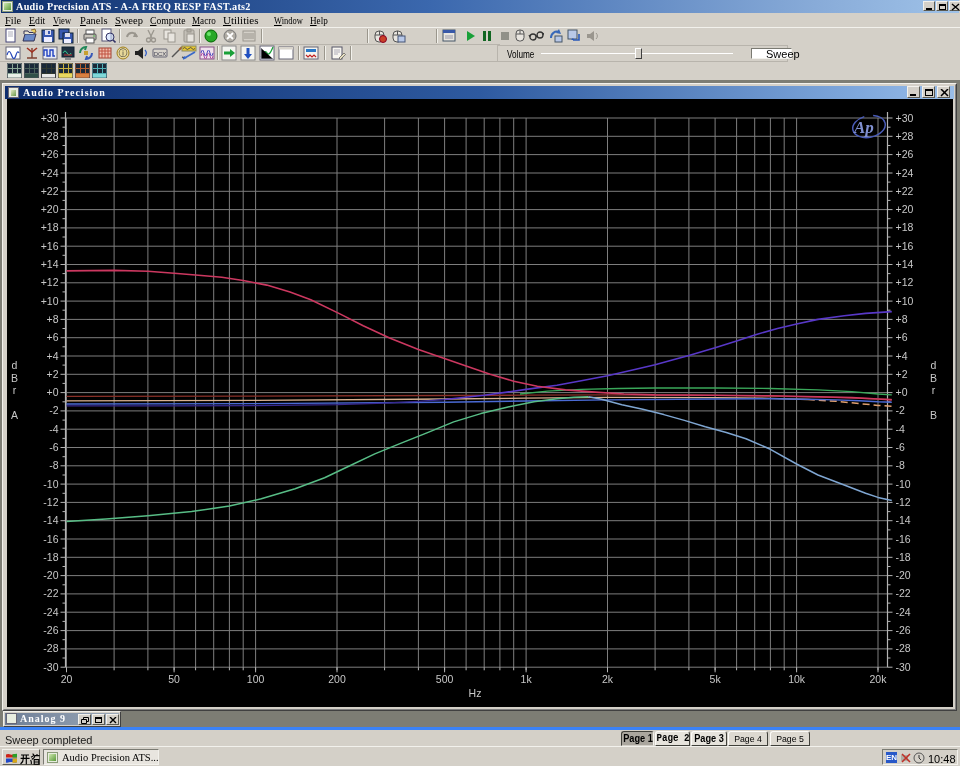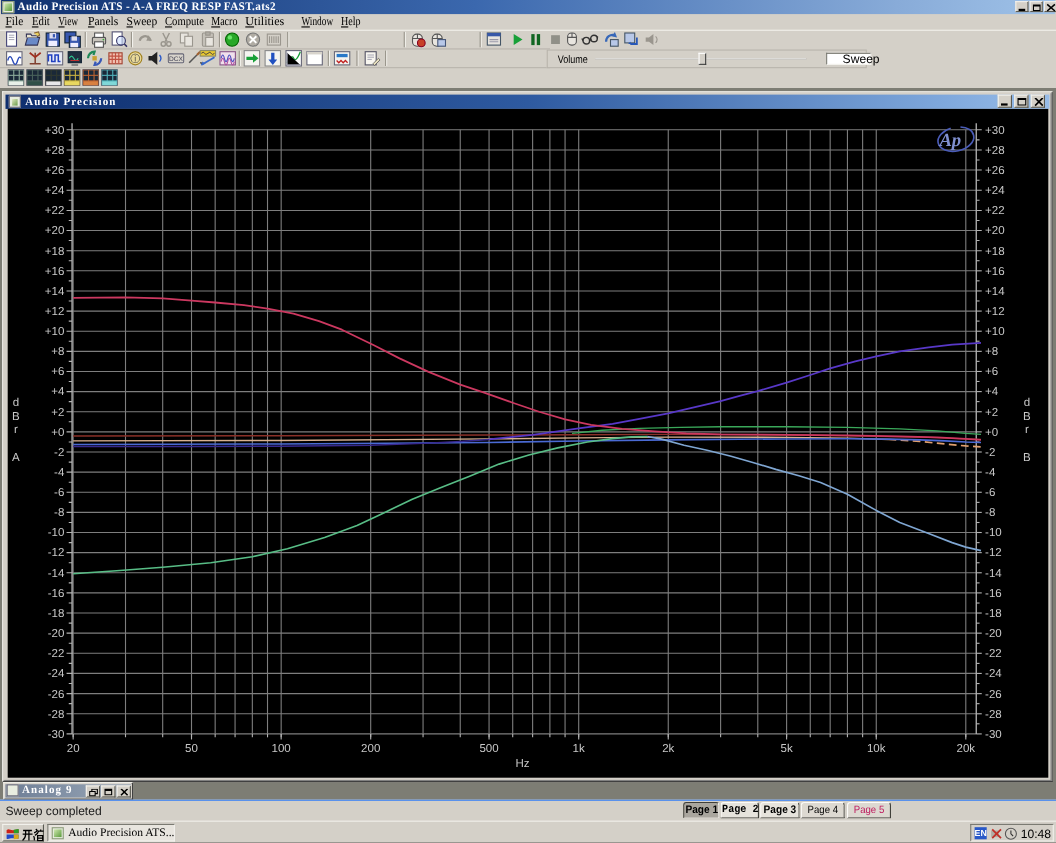--- a/index.html
+++ b/index.html
@@ -670,35 +670,35 @@
 <div class="abs raised" style="left:88px;top:2px;width:13px;height:11px;">
         <div class="abs" style="left:2px;top:2px;width:7px;height:6px;border:1px solid #000;border-top-width:2px;"></div>
       </div>
 <div class="abs raised" style="left:102px;top:2px;width:13px;height:11px;">
         <svg class="abs" style="left:2px;top:2px" width="9" height="7">
           <path d="M1,0 L7,6 M7,0 L1,6" stroke="#000" stroke-width="1.4"></path>
         </svg>
       </div>
 </div>
 </div>
-<div class="abs" style="left:0;top:727px;width:960px;height:19px;background:#d4d0c8;border-top:1px solid #3b82f6;">
+<div class="abs" style="left:0;top:727px;width:960px;height:19px;background:#d4d0c8;border-top:3px solid #3b82f6;">
 <span class="abs" style="left:5px;top:4px;font-size:11px;color:#1a1a1a;">Sweep completed</span>
 <div class="abs" style="left:621px;top:1px;width:33px;height:15px;border:1px solid #40403a;border-right-color:#f2f1ec;border-bottom-color:#d4d0c8;background:#aaa69e;border-radius:3px 3px 0 0;color:#000;">
       <span style="position:absolute;left:50%;top:1px;transform:translateX(-50%) scaleX(0.92);font-size:10px;font-weight:bold;white-space:nowrap;">Page 1</span>
     </div>
 <div class="abs" style="left:655px;top:1px;width:35px;height:15px;border:1px solid #40403a;border-top-color:#fcfbf8;border-left-color:#fcfbf8;background:#e6e3dc;border-radius:3px 3px 0 0;color:#000;font-family:Liberation Mono, monospace;">
       <span style="position:absolute;left:50%;top:1px;transform:translateX(-50%) scaleX(0.92);font-size:10px;font-weight:bold;white-space:nowrap;">Page 2</span>
     </div>
 <div class="abs" style="left:691px;top:1px;width:36px;height:15px;border:1px solid #40403a;border-top-color:#fcfbf8;border-left-color:#fcfbf8;background:#e6e3dc;border-radius:3px 3px 0 0;color:#000;">
       <span style="position:absolute;left:50%;top:1px;transform:translateX(-50%) scaleX(0.92);font-size:10px;font-weight:bold;white-space:nowrap;">Page 3</span>
     </div>
 <div class="abs" style="left:728px;top:1px;width:40px;height:15px;border:1px solid #40403a;border-top-color:#fcfbf8;border-left-color:#fcfbf8;background:#ddd9d1;border-radius:3px 3px 0 0;color:#000;">
       <span style="position:absolute;left:50%;top:1px;transform:translateX(-50%) scaleX(0.92);font-size:9.5px;font-weight:normal;white-space:nowrap;">Page 4</span>
     </div>
-<div class="abs" style="left:770px;top:1px;width:40px;height:15px;border:1px solid #40403a;border-top-color:#fcfbf8;border-left-color:#fcfbf8;background:#ddd9d1;border-radius:3px 3px 0 0;color:#be185d;">
+<div class="abs" style="left:770px;top:1px;width:40px;height:15px;border:1px solid #40403a;border-top-color:#fcfbf8;border-left-color:#fcfbf8;background:#ddd9d1;border-radius:3px 3px 0 0;color:#000000;">
       <span style="position:absolute;left:50%;top:1px;transform:translateX(-50%) scaleX(0.92);font-size:9.5px;font-weight:normal;white-space:nowrap;">Page 5</span>
     </div>
 </div>
 <div class="abs" style="left:0;top:746px;width:960px;height:20px;background:#d4d0c8;border-top:1px solid #f2f1ec;">
 <div class="abs raised" style="left:2px;top:2px;width:38px;height:16px;">
 <svg class="abs" style="left:2px;top:3px" width="13" height="11" viewBox="0 0 13 11">
 <path d="M1,1.5 q1.5,-0.8 2.5,-0.5 l2,0.6 q1.2,0.3 2.5,0 l2,-0.5 q1.5,-0.3 2,0 l0,3.5 -11,0 z" fill="#cc2218"></path>
 <path d="M7.5,1.3 l4.5,-0.6 0,3.9 -4.5,0 z" fill="#28a028"></path>
 <path d="M1,5.6 l11,0 0,3.6 q-1.5,0.6 -2.5,0.4 l-2,-0.5 q-1.3,-0.3 -2.5,0 l-2,0.5 q-1.3,0.3 -2,-0.2 z" fill="#2048c8"></path>
 <path d="M7.5,5.6 l4.5,0 0,3.9 -4.5,0.4 z" fill="#d8a818"></path>

